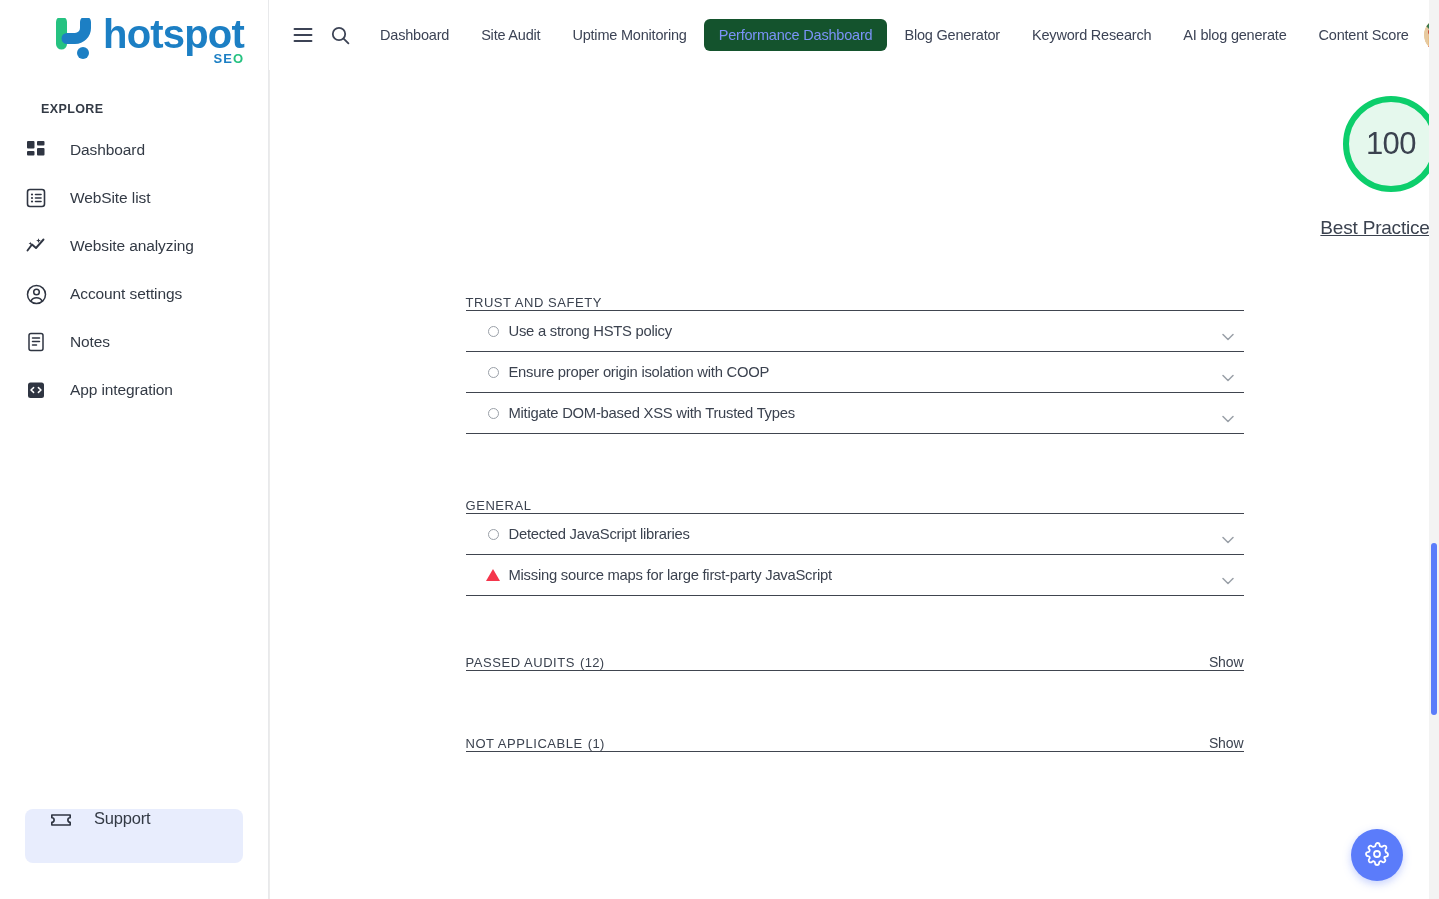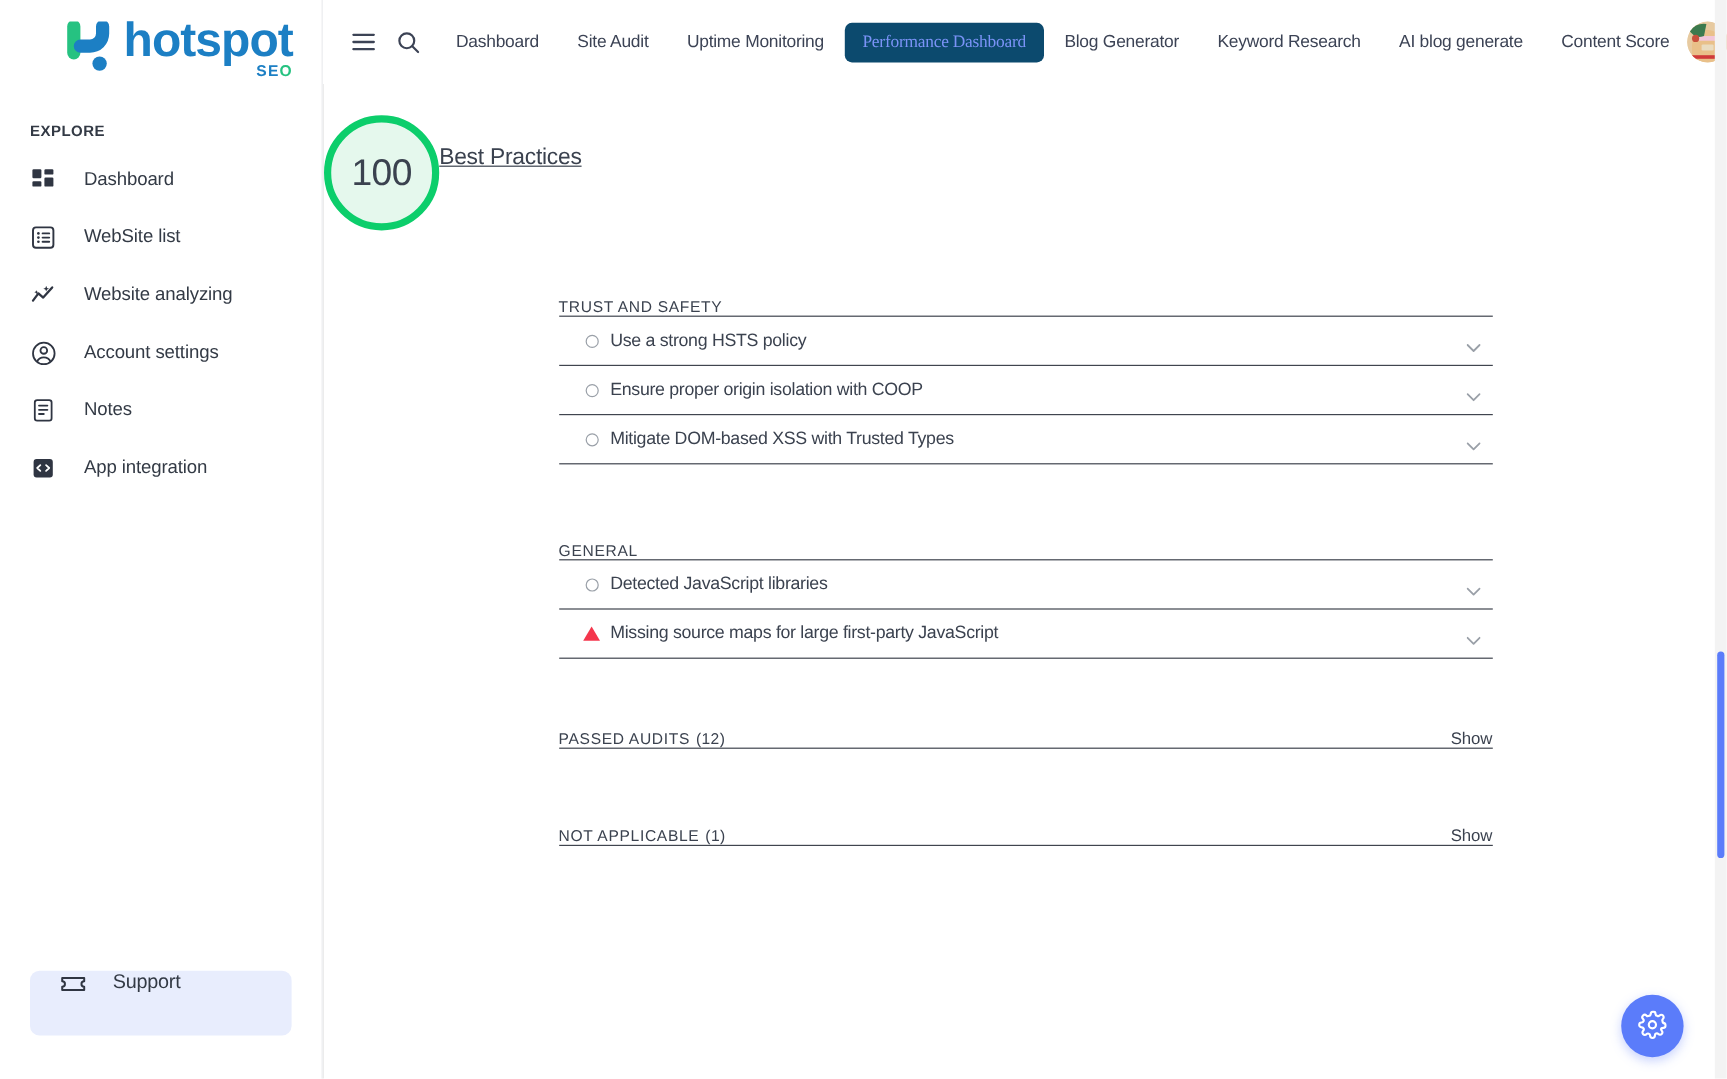--- a/index.html
+++ b/index.html
@@ -30,21 +30,21 @@
     letter-spacing: -0.8px;
   }
   .logo-sub {
     font-size: 13px; font-weight: 700; color: #1c7fc4;
     letter-spacing: 1px; text-align: right; margin-top: -2px;
   }
   .logo-sub .o { color: #26c281; }
 
   .explore-label {
     font-size: 12.5px; font-weight: 700; color: #333a45;
-    letter-spacing: 0.4px; padding: 28px 0 10px 25px;
+    letter-spacing: 0.4px; padding: 28px 0 10px 41px;
   }
   .nav { display: flex; flex-direction: column; }
   .nav-item {
     display: flex; align-items: center; gap: 23px;
     height: 48px; padding: 0 25px; cursor: pointer;
     color: #333a45; text-decoration: none;
   }
   .nav-icon {
     width: 22px; height: 22px; flex: 0 0 22px;
     display: flex; align-items: center; justify-content: center;
@@ -78,38 +78,38 @@
     width: 30px; height: 30px; display: flex;
     align-items: center; justify-content: center;
     cursor: pointer; color: #3c4355; background: none; border: none;
   }
   .top-nav { display: flex; align-items: center; margin-left: 15px; gap: 2px; }
   .top-link {
     font-size: 14.5px; color: #3c4355; padding: 8px 15px;
     border-radius: 6px; cursor: pointer; white-space: nowrap;
     letter-spacing: -0.2px; text-decoration: none;
   }
-  .top-link.active { background: #0c4a6e; color: #7b93f7; font-family: Liberation Serif, serif; }
+  .top-link.active { background: #14532d; color: #7b93f7; }
   .avatar {
     width: 34px; height: 34px; border-radius: 50%;
     margin-left: auto; overflow: hidden; cursor: pointer;
     background: #e6c89b; position: relative; flex: 0 0 34px;
   }
 
   .content-area {
     flex: 1; position: relative;
     border-left: 1px solid #ececec;
     margin-left: 0;
     overflow: hidden;
   }
   .content-inner { padding: 0 0 0 0; height: 100%; position: relative; }
 
   
   .score-block {
-    display: flex; flex-direction: row; align-items: flex-start;
+    display: flex; flex-direction: column; align-items: flex-end;
     padding-top: 26px;
   }
   .score-ring {
     width: 96px; height: 96px; border-radius: 50%;
     border: 6px solid #0cce6b; background: #e5f8ed;
     display: flex; align-items: center; justify-content: center;
   }
   .score-num {
     font-size: 31px; color: #3b424f; letter-spacing: -0.5px;
   }

